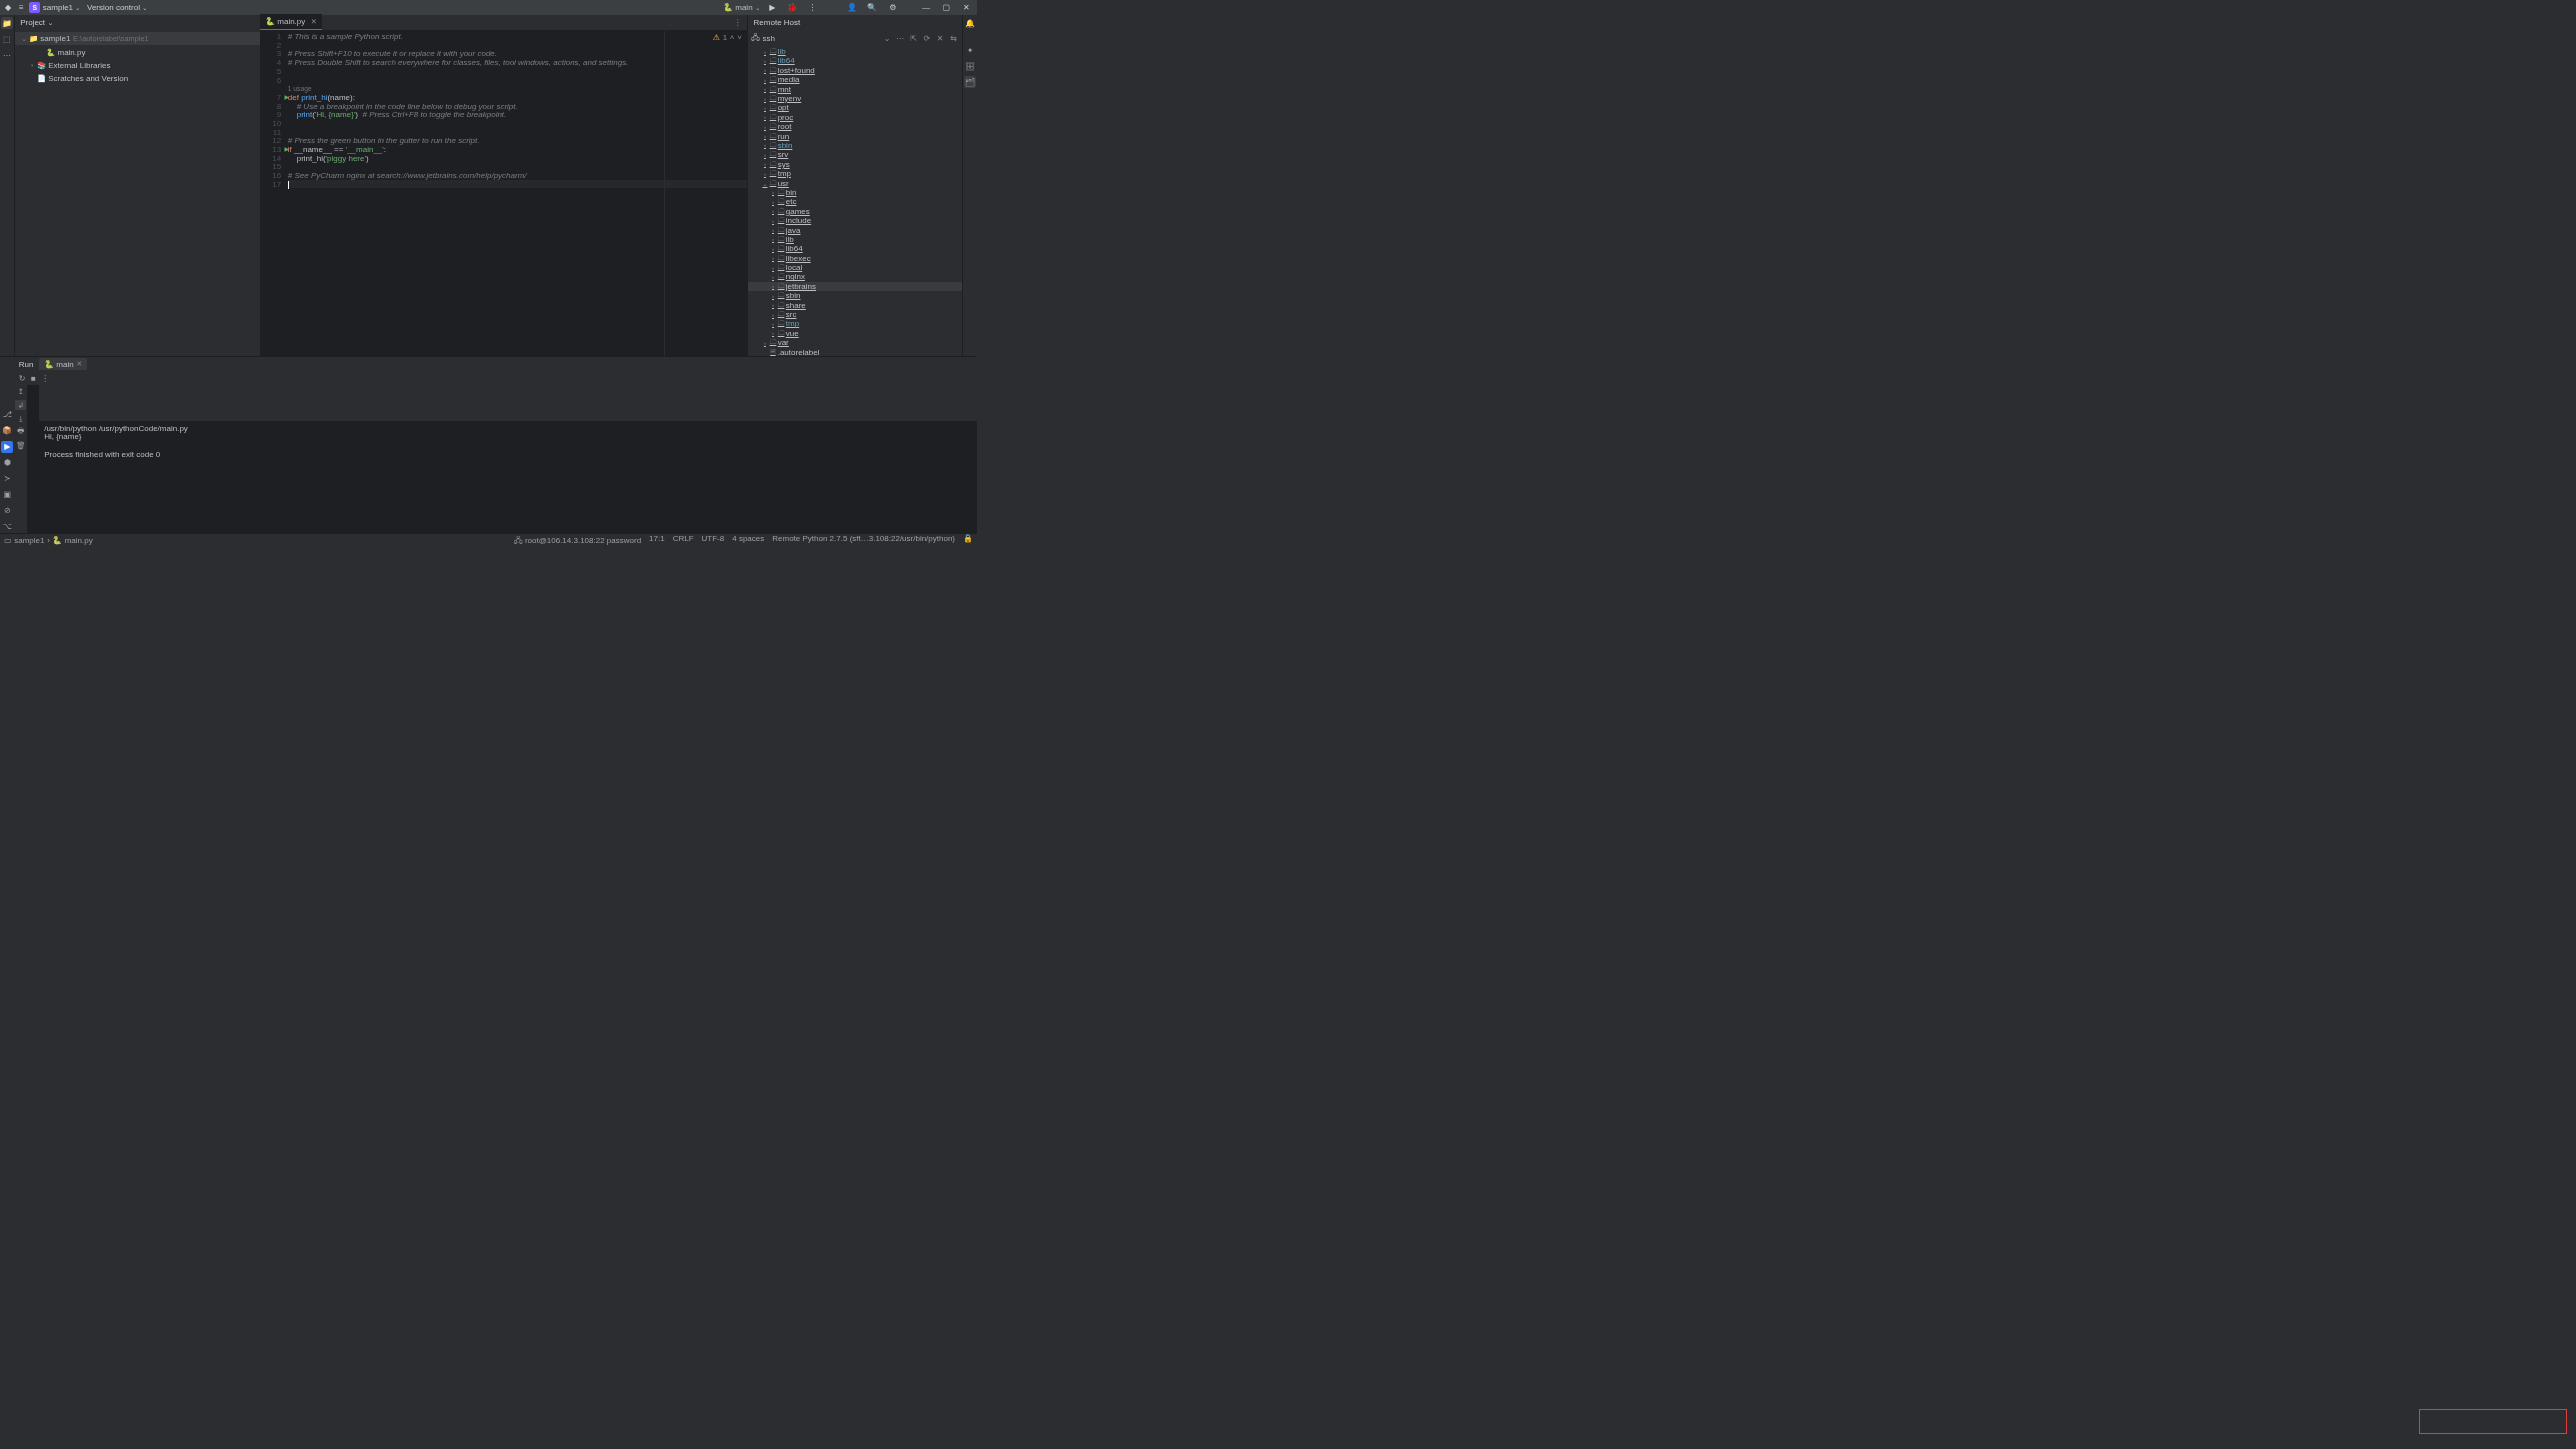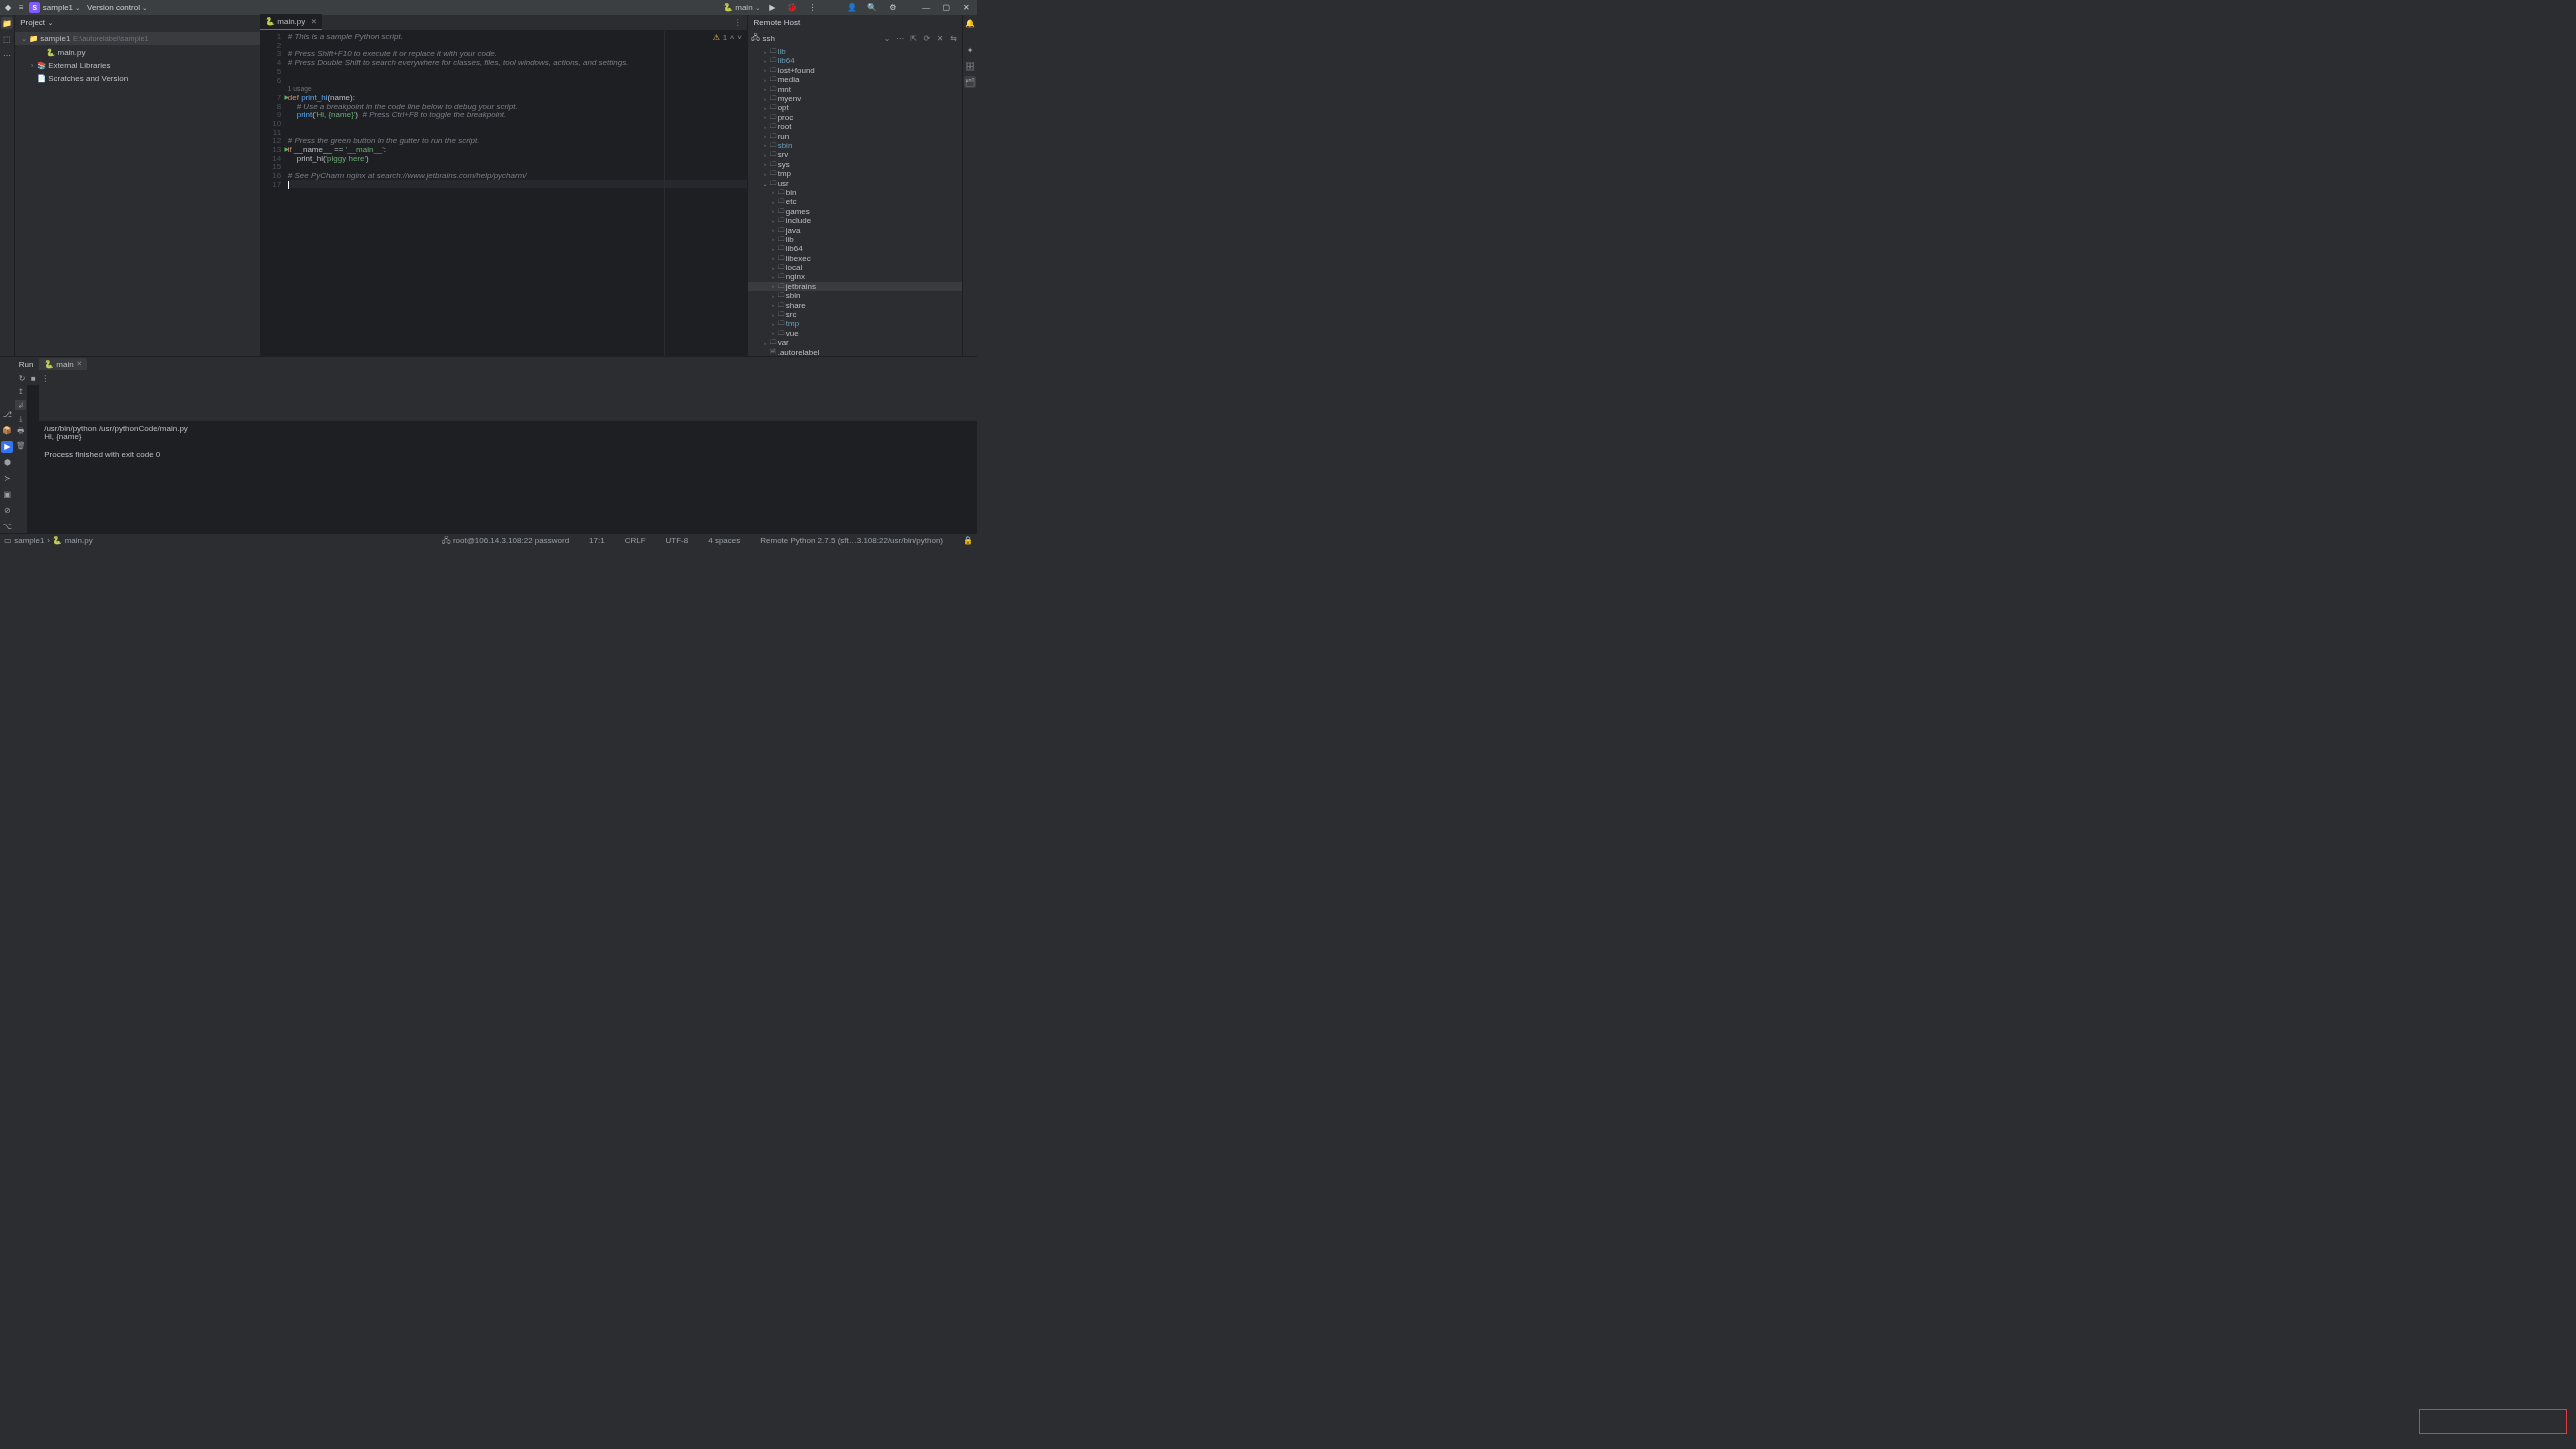--- a/index.html
+++ b/index.html
@@ -51,21 +51,21 @@
 .cursor{display:inline-block;width:0.7px;height:8px;background:#fff;vertical-align:middle;}
 .inspections{position:absolute;top:2.7px;right:5.4px;display:flex;align-items:center;gap:2.7px;color:#888;font-size:7.4px;}
 .warn{color:#f2c55c;}
 .margin-line{position:absolute;top:0;bottom:0;left:376px;width:0.7px;background:#2b2d30;}
 .remote-panel{width:215px;background:#2b2d30;display:flex;flex-direction:column;border-left:0.7px solid #1e1f22;}
 .remote-head{height:16px;display:flex;align-items:center;padding:0 5.4px;color:#c9cbd1;font-weight:500;}
 .remote-toolbar{height:14.8px;display:flex;align-items:center;padding:0 2.7px;gap:1.3px;}
 .remote-toolbar .sshlabel{display:flex;align-items:center;gap:2.7px;flex:1;}
 .remote-toolbar .btn{width:12px;height:12px;display:flex;align-items:center;justify-content:center;color:#888;cursor:pointer;}
 .remote-tree{flex:1;overflow:auto;padding:1.3px 0;}
-.rtree-row{display:flex;align-items:center;height:9.4px;color:#bcbec4;cursor:pointer;font-size:7.4px;}
+.rtree-row{display:flex;align-items:center;height:9.4px;color:#bcbec4;cursor:pointer;font-size:7.4px;text-decoration:underline;}
 .rtree-row.sel{background:#393b3e;}
 .rtree-row .lnk{color:#6a9fb5;}
 .folder-ic{color:#9aa0a6;font-size:6.7px;width:9.4px;text-align:center;}
 .file-ic{color:#9aa0a6;font-size:6.7px;width:9.4px;text-align:center;}
 .right-tool{width:14.8px;background:#2b2d30;border-left:0.7px solid #1e1f22;display:flex;flex-direction:column;align-items:center;padding-top:2.7px;gap:4px;}
 .right-tool .tic{width:12px;height:12px;display:flex;align-items:center;justify-content:center;color:#9aa0a6;cursor:pointer;}
 .right-tool .tic.active{background:#3d3f42;border-radius:2px;}
 .run-panel{height:177px;display:flex;background:#2b2d30;border-top:0.7px solid #1e1f22;}
 .run-left-tool{width:14.8px;background:#2b2d30;display:flex;flex-direction:column;align-items:center;padding-top:4px;gap:4px;}
 .run-left-tool .tic{width:12px;height:12px;display:flex;align-items:center;justify-content:center;color:#9aa0a6;cursor:pointer;}
@@ -79,21 +79,21 @@
 .run-toolbar .tic{color:#9aa0a6;cursor:pointer;font-size:8px;}
 .run-second-col{width:12px;display:flex;flex-direction:column;align-items:center;padding-top:1.3px;gap:2.7px;background:#2b2d30;}
 .run-second-col .tic{width:10.7px;height:10.7px;display:flex;align-items:center;justify-content:center;color:#9aa0a6;cursor:pointer;font-size:7.4px;}
 .run-second-col .tic.act{background:#3d3f42;border-radius:1.3px;}
 .run-out-wrap{flex:1;display:flex;}
 .run-out{flex:1;background:#1e1f22;font-family:"JetBrains Mono",Consolas,monospace;font-size:7.4px;color:#bcbec4;padding:2.7px 5.4px;margin-top:36px;}
 .run-out .ln{height:8.7px;white-space:pre;}
 .run-gutter{width:12px;background:#1e1f22;color:#4b5059;text-align:right;padding-top:2.7px;font-family:monospace;font-size:6.7px;}
 .statusbar{height:14.8px;background:#2b2d30;border-top:0.7px solid #1e1f22;display:flex;align-items:center;padding:0 4px;font-size:7.4px;color:#9aa0a6;position:relative;}
 .statusbar .crumb{display:flex;align-items:center;gap:2.7px;}
-.statusbar .right{margin-left:auto;display:flex;align-items:center;gap:20px;}
+.statusbar .right{margin-left:auto;display:flex;gap:8px;}
 .highlight-box{position:absolute;right:9.4px;bottom:14.8px;width:148px;height:25.5px;border:0.7px solid #e23b3b;pointer-events:none;}
 .chevsm{font-size:6px;color:#888;width:6.7px;text-align:center;}
 </style>
 </head>
 <body>
 
 <div class="titlebar">
   <span class="ic menu-ic">◆</span>
   <span class="ic menu-ic">≡</span>
   <span class="proj-badge">S</span>

